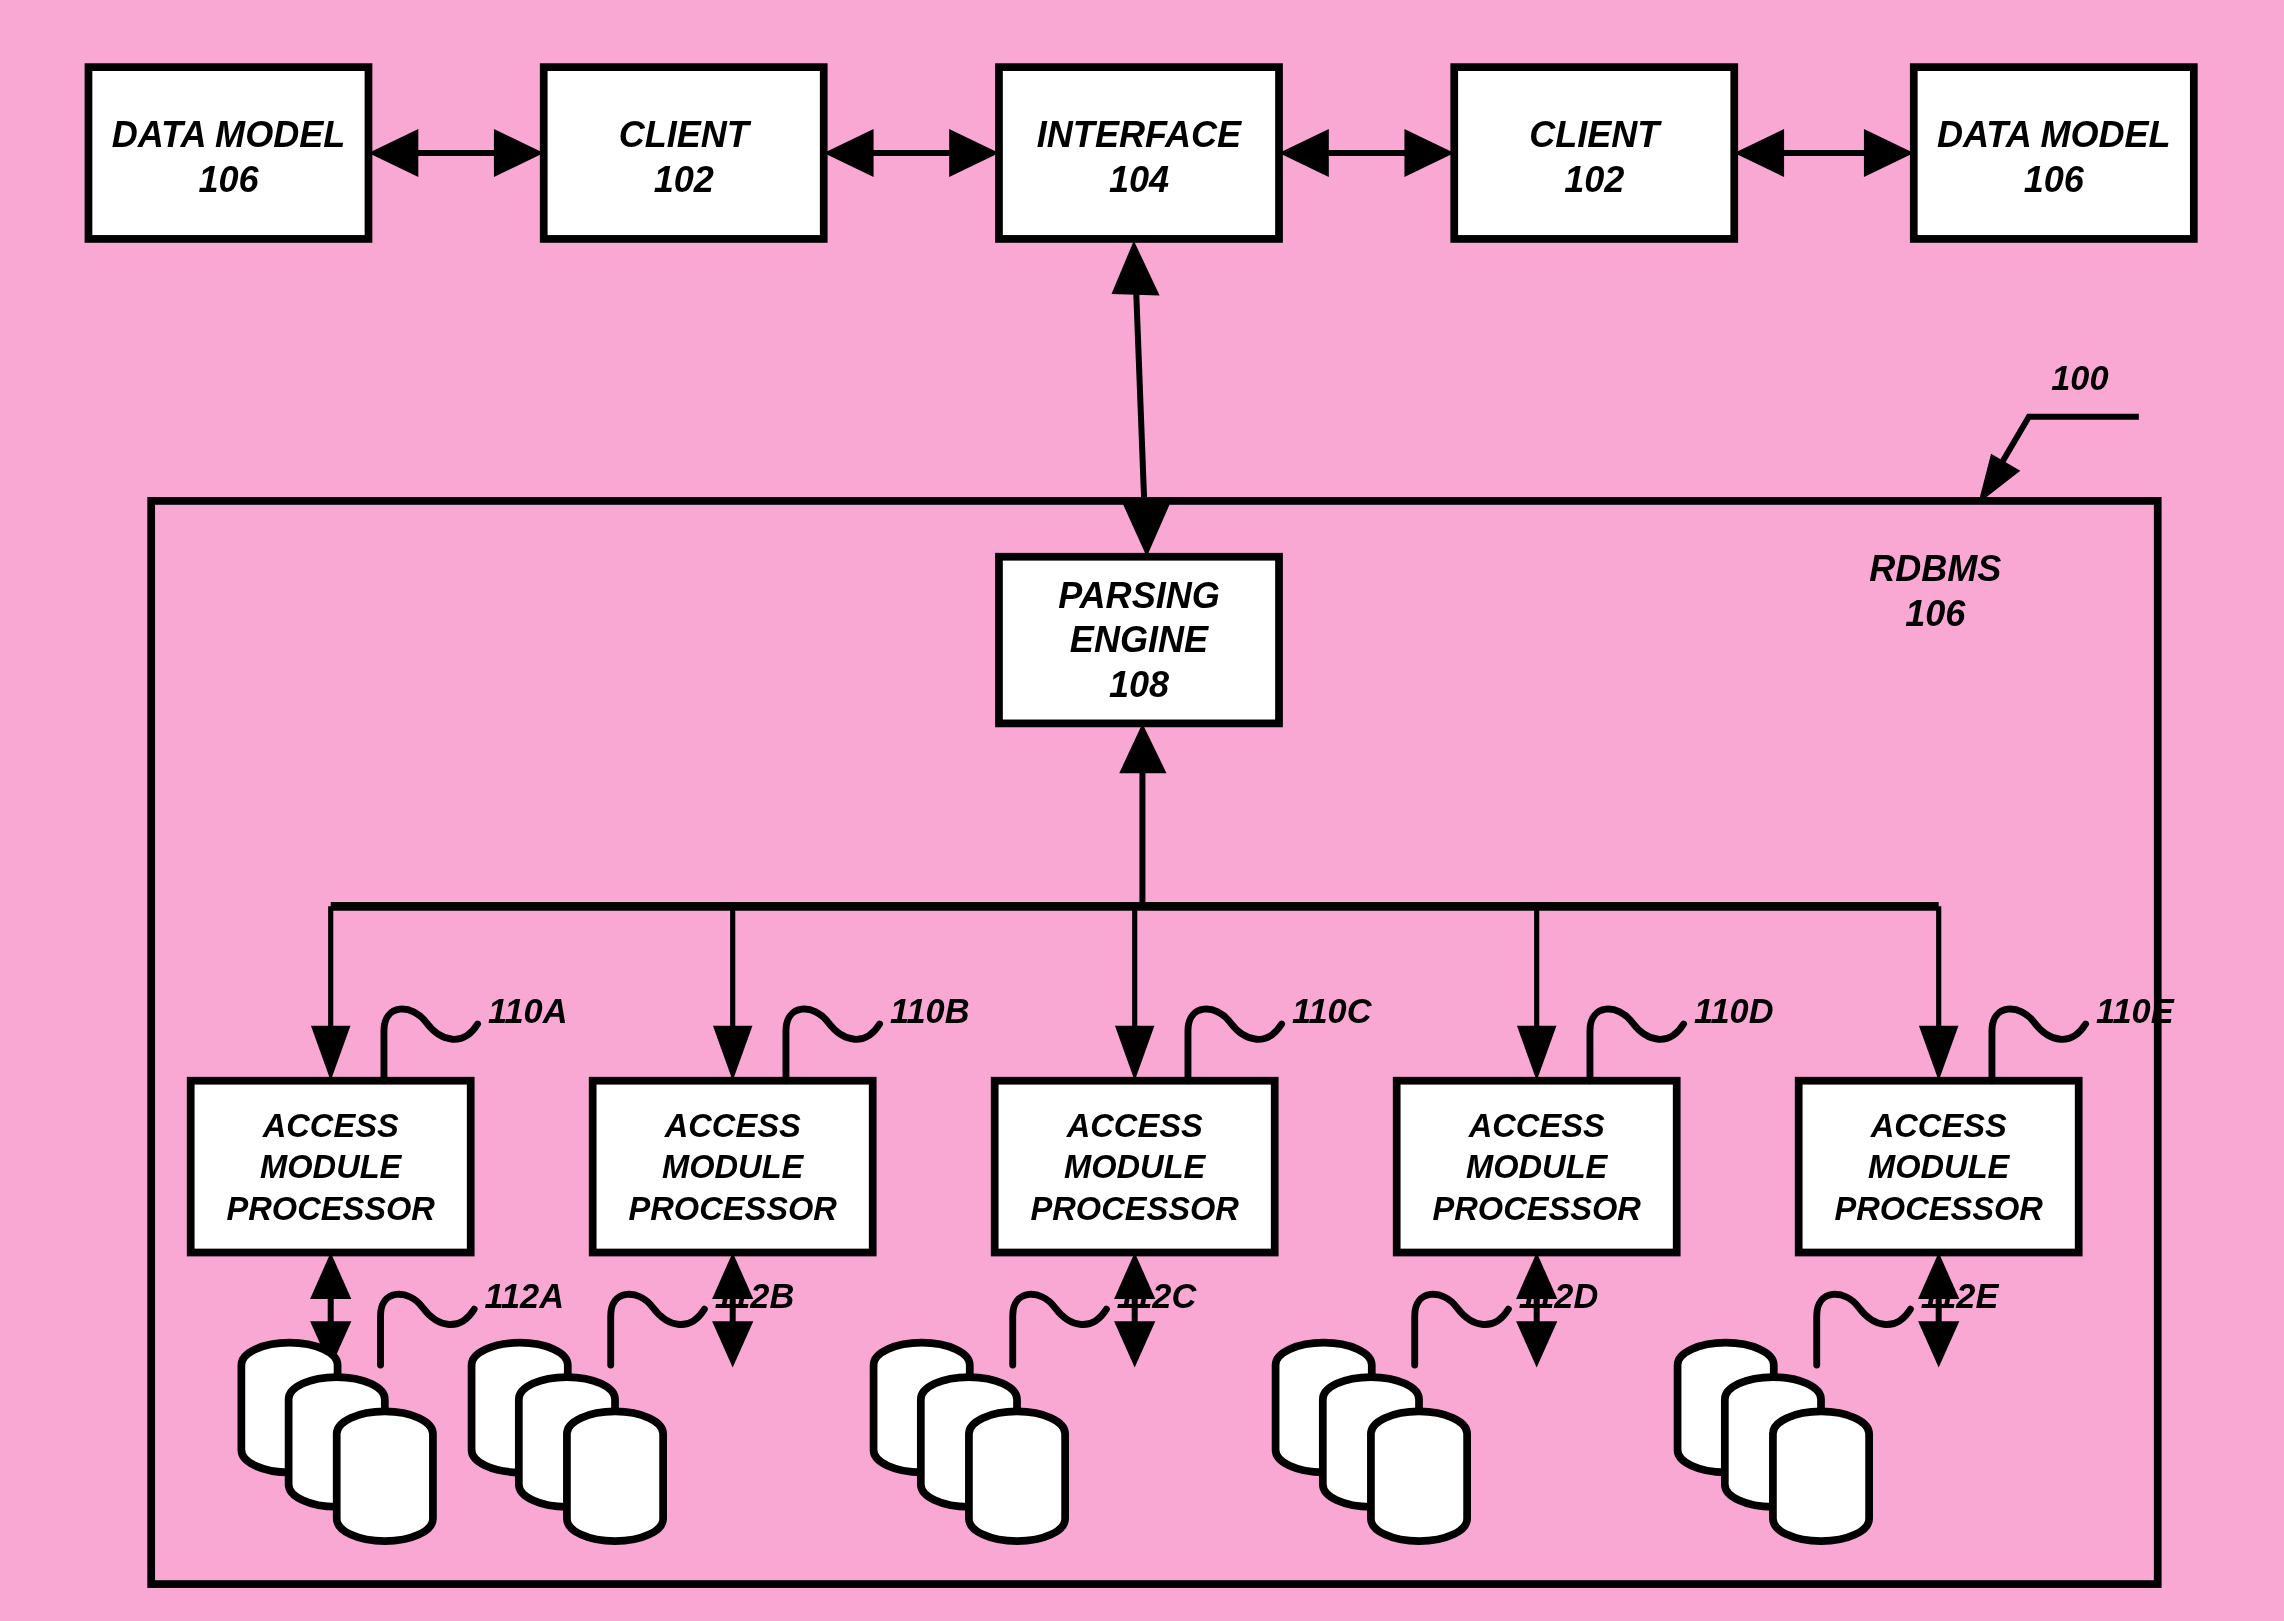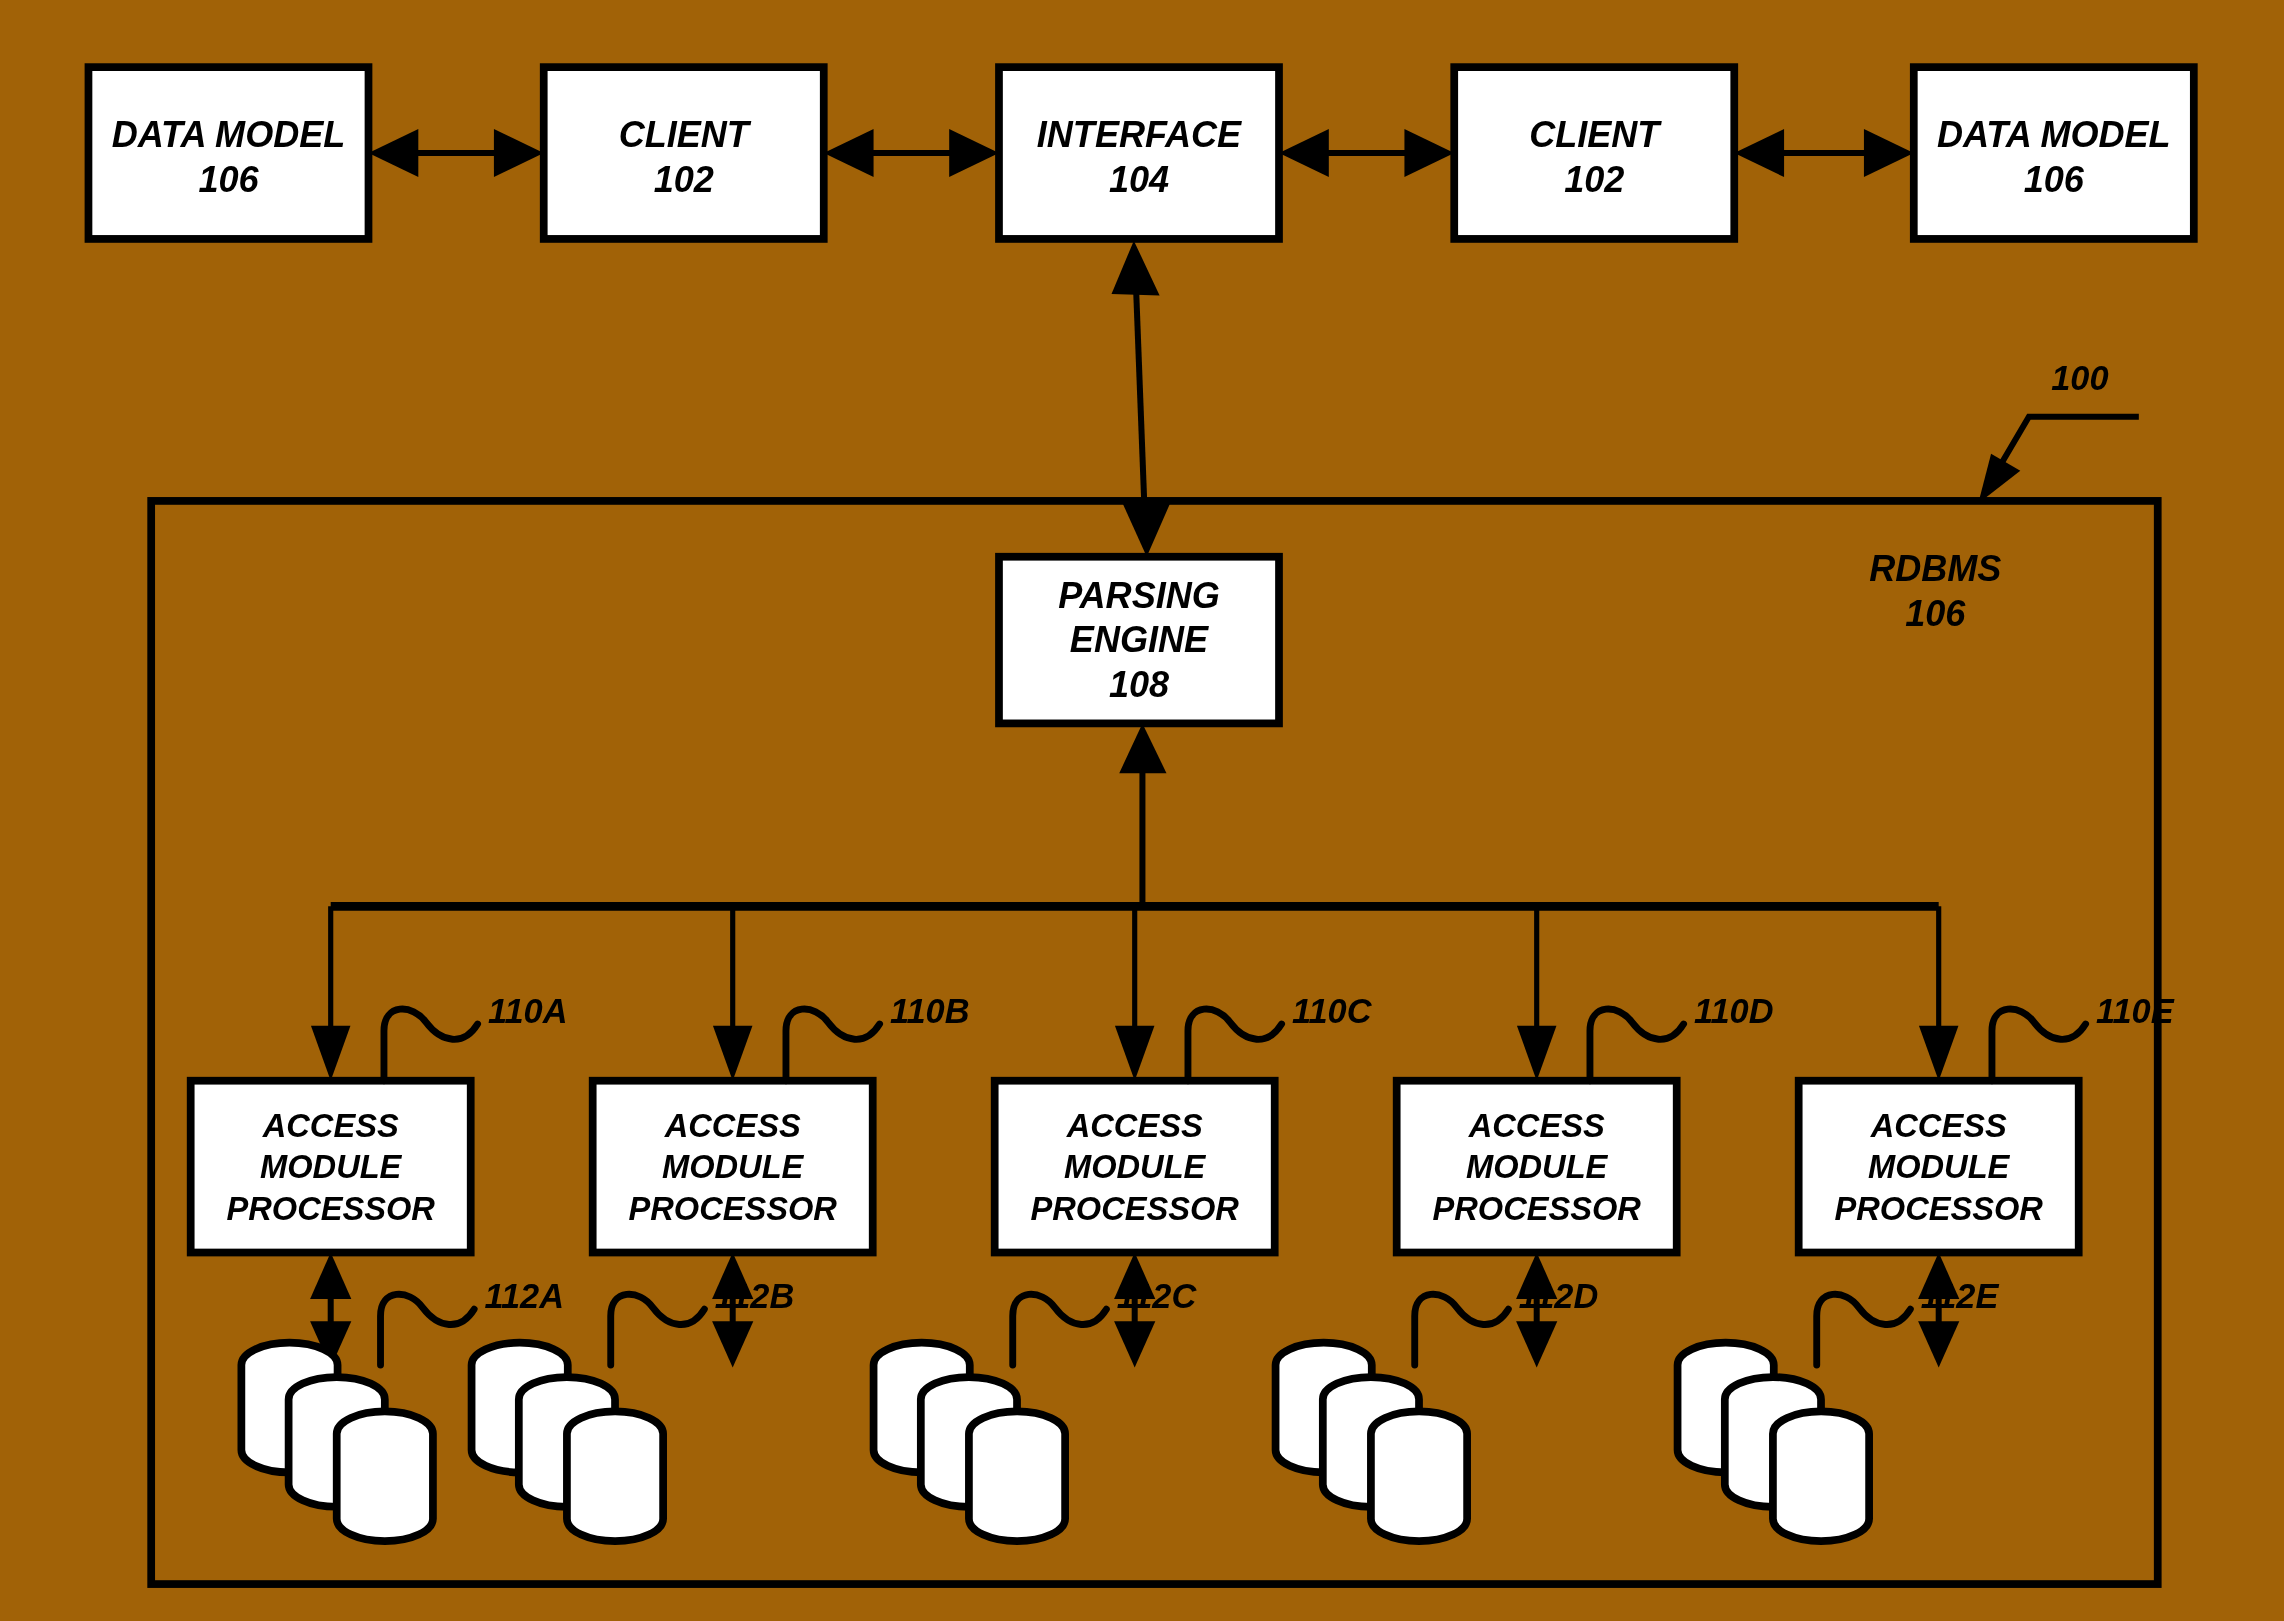--- a/index.html
+++ b/index.html
@@ -5,21 +5,21 @@
 <style>
   html, body {
     margin: 0;
     padding: 0;
     background: #ffffff;
   }
   #page {
     position: relative;
     width: 2284px;
     height: 1622px;
-    background: #a16207;
+    background: #f9a8d4;
     overflow: hidden;
     font-family: "Liberation Sans", sans-serif;
   }
   #diagram-svg {
     position: absolute;
     left: 0;
     top: 0;
     width: 2284px;
     height: 1622px;
   }

